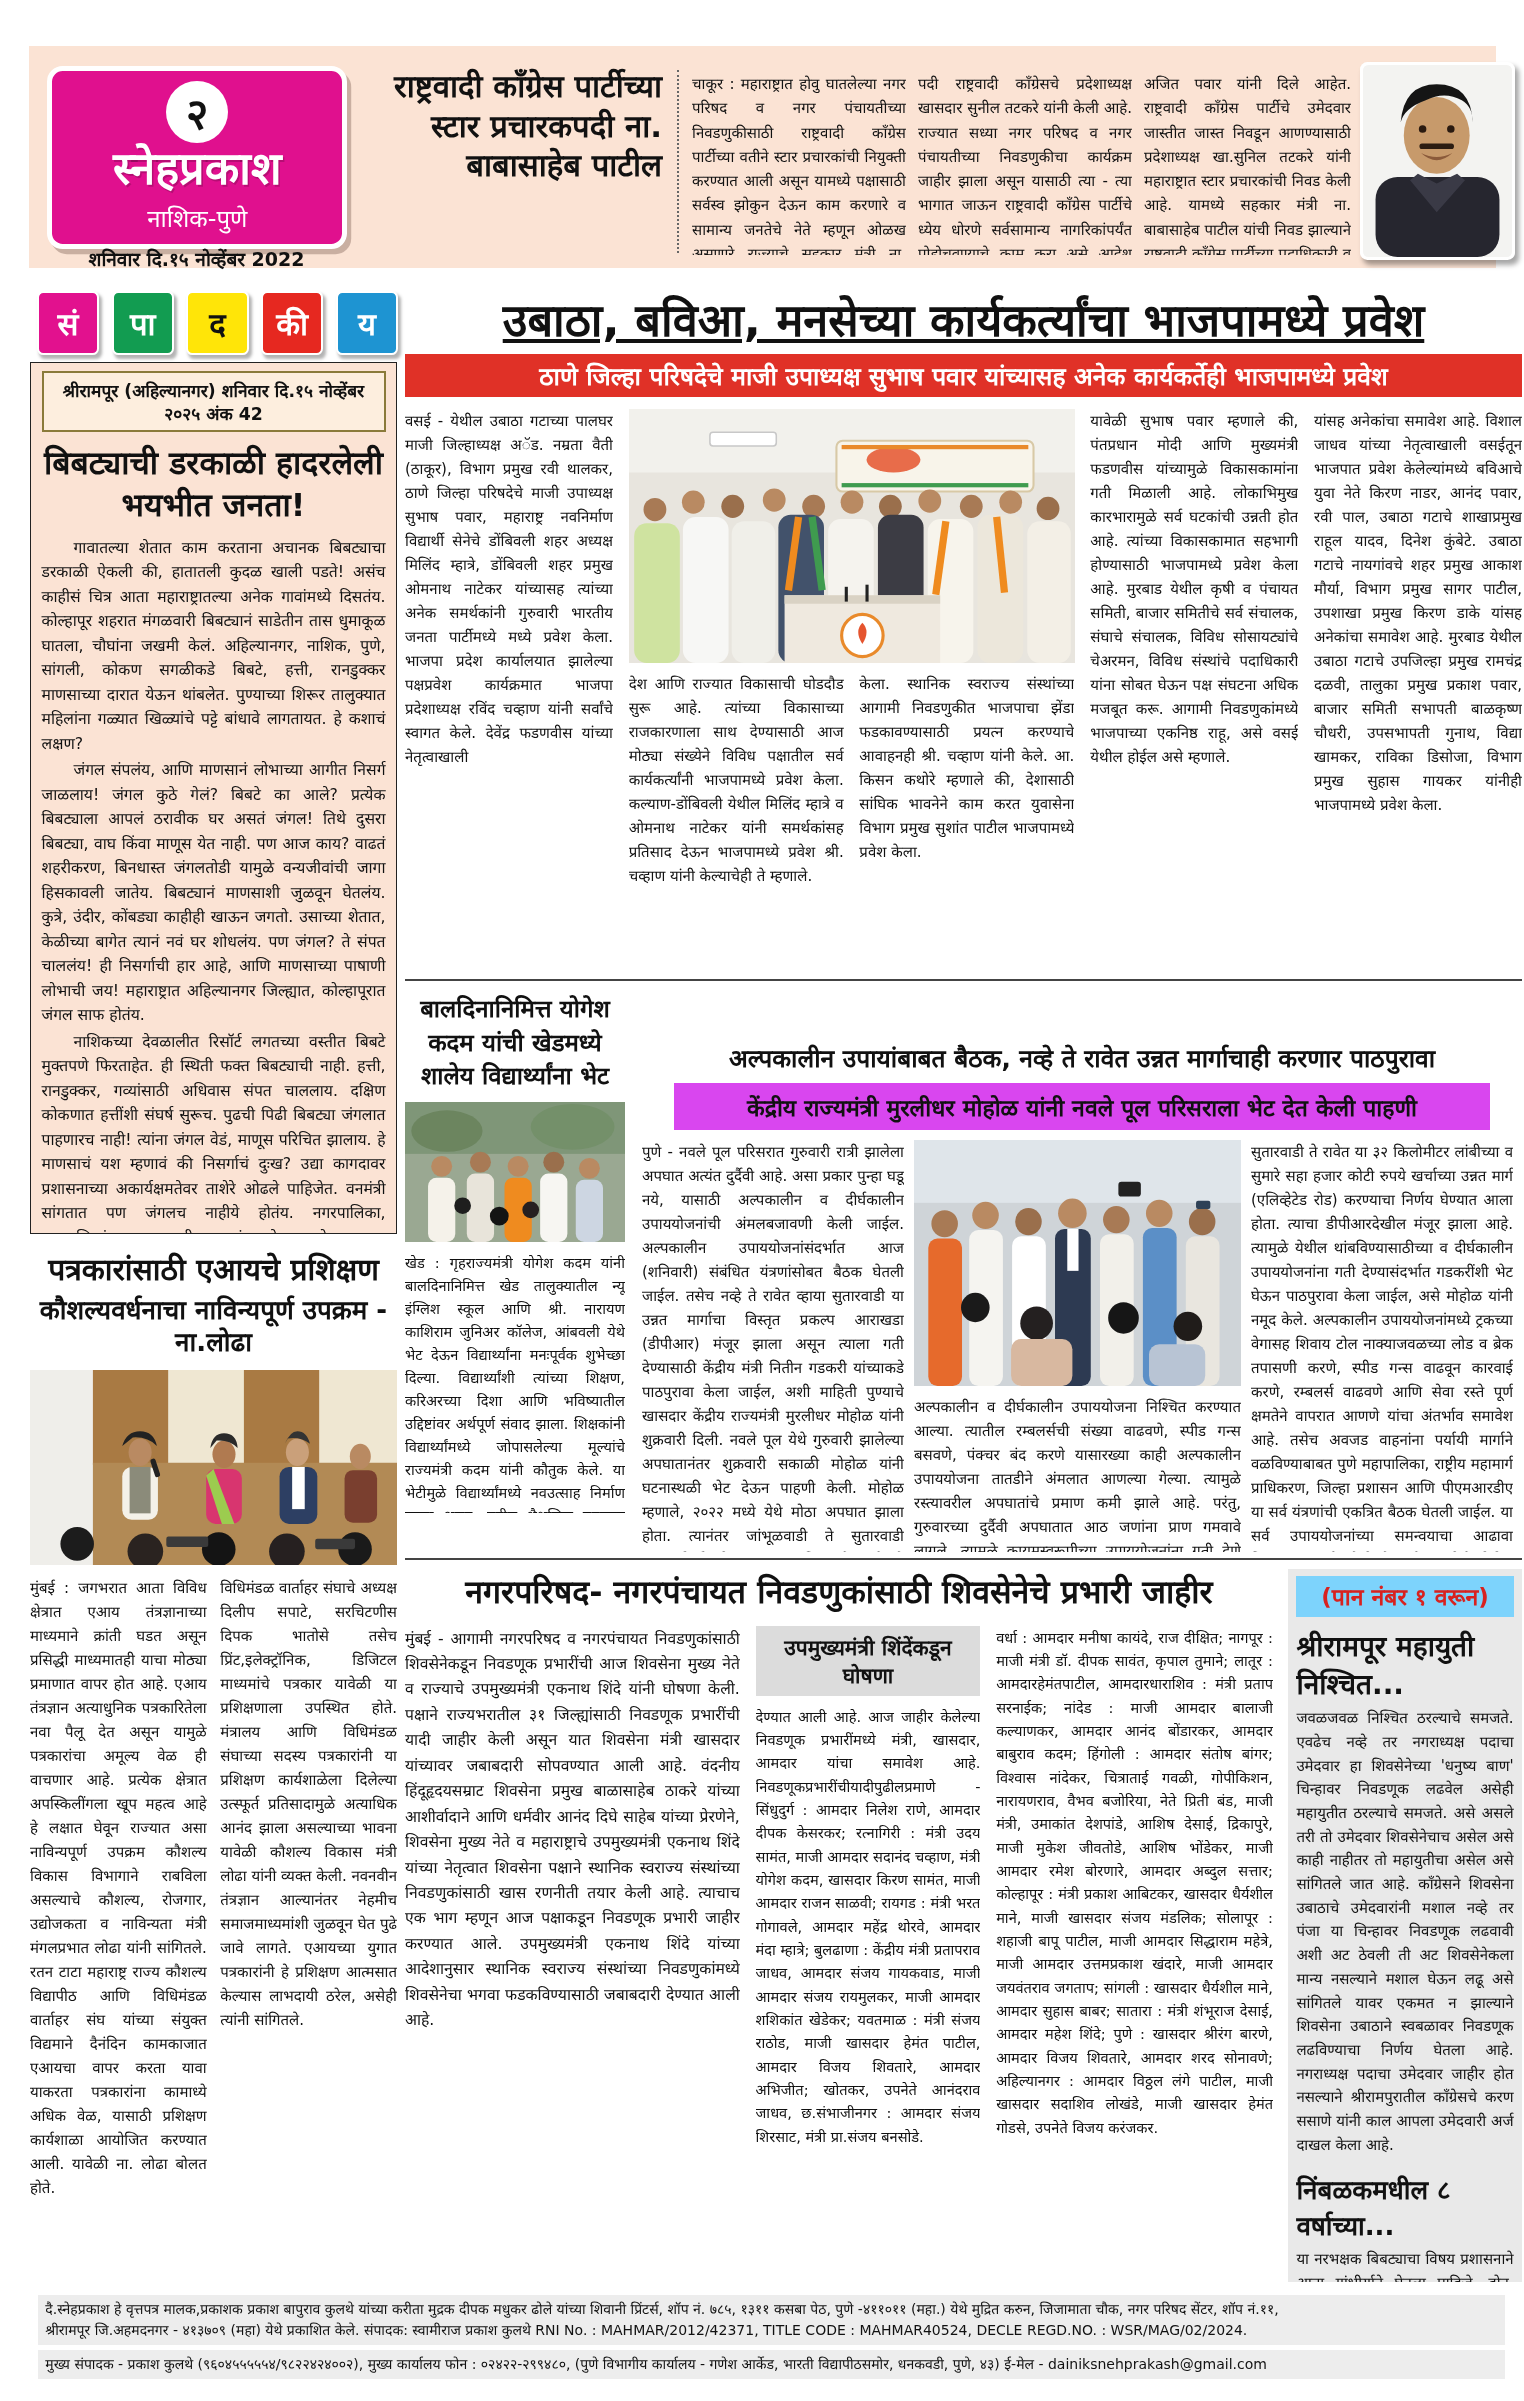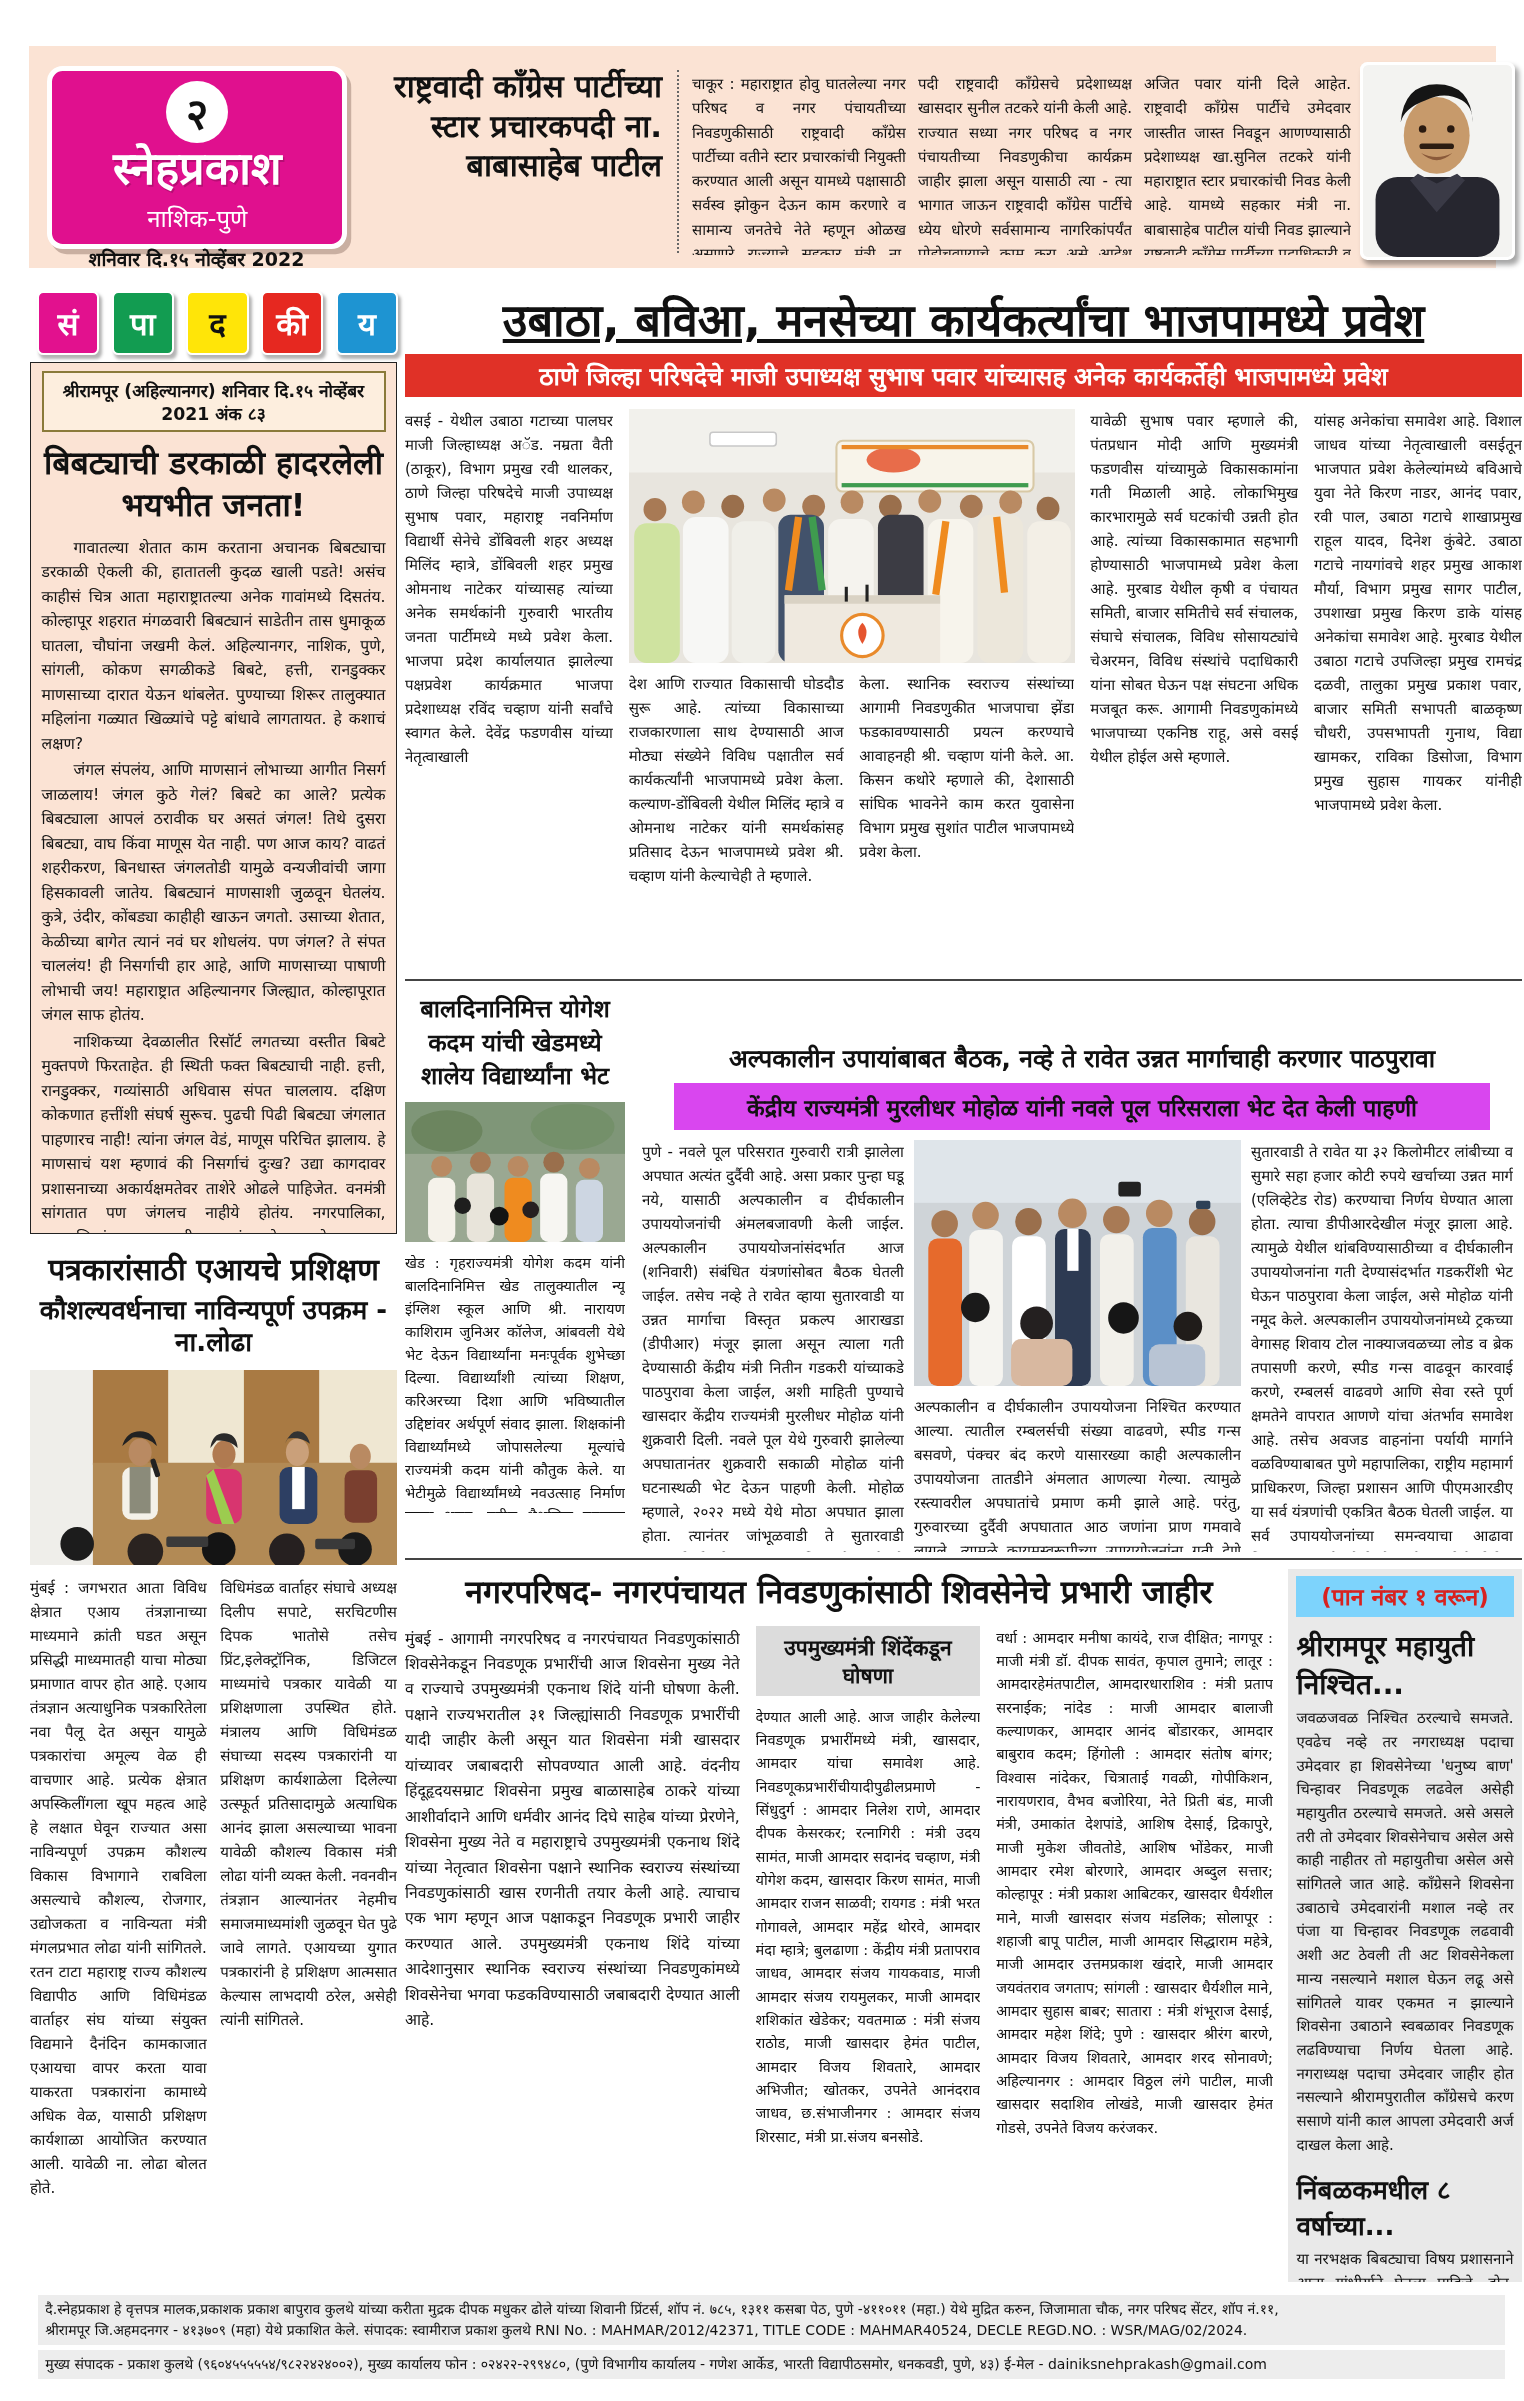--- a/index.html
+++ b/index.html
@@ -134,21 +134,21 @@
 
   <div class="abs tiles">
     <div class="tile tile1">सं</div>
     <div class="tile tile2">पा</div>
     <div class="tile tile3">द</div>
     <div class="tile tile4">की</div>
     <div class="tile tile5">य</div>
   </div>
 
   <div class="abs edit-panel">
-    <div class="issue-box">श्रीरामपूर (अहिल्यानगर) शनिवार दि.१५ नोव्हेंबर 2021  अंक ८३</div>
+    <div class="issue-box">श्रीरामपूर (अहिल्यानगर) शनिवार दि.१५ नोव्हेंबर २०२५  अंक 42</div>
     <div class="edit-headline">बिबट्याची डरकाळी हादरलेली भयभीत जनता!</div>
     <div class="edit-body">
       <p>गावातल्या शेतात काम करताना अचानक बिबट्याचा डरकाळी ऐकली की, हातातली कुदळ खाली पडते! असंच काहीसं चित्र आता महाराष्ट्रातल्या अनेक गावांमध्ये दिसतंय. कोल्हापूर शहरात मंगळवारी बिबट्यानं साडेतीन तास धुमाकूळ घातला, चौघांना जखमी केलं. अहिल्यानगर, नाशिक, पुणे, सांगली, कोकण  सगळीकडे बिबटे, हत्ती, रानडुक्कर माणसाच्या दारात येऊन थांबलेत. पुण्याच्या शिरूर तालुक्यात महिलांना गळ्यात खिळ्यांचे पट्टे बांधावे लागतायत. हे कशाचं लक्षण?</p>
       <p>जंगल संपलंय, आणि माणसानं लोभाच्या आगीत निसर्ग जाळलाय! जंगल कुठे गेलं? बिबटे का आले? प्रत्येक बिबट्याला आपलं ठरावीक घर असतं  जंगल! तिथे दुसरा बिबट्या, वाघ किंवा माणूस येत नाही. पण आज काय? वाढतं शहरीकरण, बिनधास्त जंगलतोडी  यामुळे वन्यजीवांची जागा हिसकावली जातेय. बिबट्यानं माणसाशी जुळवून घेतलंय. कुत्रे, उंदीर, कोंबड्या  काहीही खाऊन जगतो. उसाच्या शेतात, केळीच्या बागेत त्यानं नवं घर शोधलंय. पण जंगल? ते संपत चाललंय! ही निसर्गाची हार आहे, आणि माणसाच्या पाषाणी लोभाची जय! महाराष्ट्रात अहिल्यानगर जिल्ह्यात, कोल्हापूरात जंगल साफ होतंय.</p>
       <p>नाशिकच्या देवळालीत रिसॉर्ट लगतच्या वस्तीत बिबटे मुक्तपणे फिरताहेत. ही स्थिती फक्त बिबट्याची नाही. हत्ती, रानडुक्कर, गव्यांसाठी अधिवास संपत चाललाय. दक्षिण कोकणात हत्तींशी संघर्ष सुरूच. पुढची पिढी बिबट्या जंगलात पाहणारच नाही! त्यांना जंगल वेडं, माणूस परिचित झालाय. हे माणसाचं यश म्हणावं की निसर्गाचं दुःख? उद्या कागदावर प्रशासनाच्या अकार्यक्षमतेवर ताशेरे ओढले पाहिजेत. वनमंत्री सांगतात पण जंगलच नाहीये होतंय. नगरपालिका, महापालिकांना आता गृहीत धरावं लागेल. प्रत्येक गावात वनरक्षक दल हवं. नागरिकांना प्रशिक्षण द्या, अशी घटना घडली तर काय करावं? त्यासाठी दीर्घकालीन अधिवास संवर्धन योजना राबवा. पण प्रत्यक्षात काय? वनक्षेत्रातून महामार्ग, हॉटेल्स, रिसॉर्ट्स, खाणकामे  माणसाचा वावर वाढतोय.</p>
     </div>
   </div>
 
   <div class="abs ai-sec">
     <div class="ai-h1">पत्रकारांसाठी एआयचे प्रशिक्षण</div>

